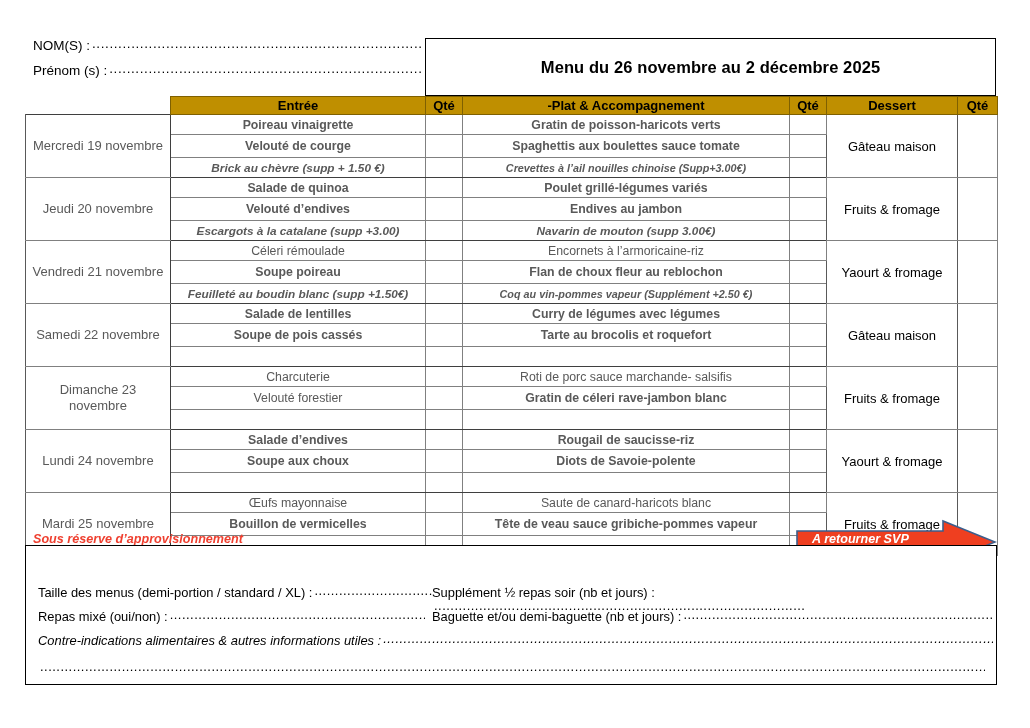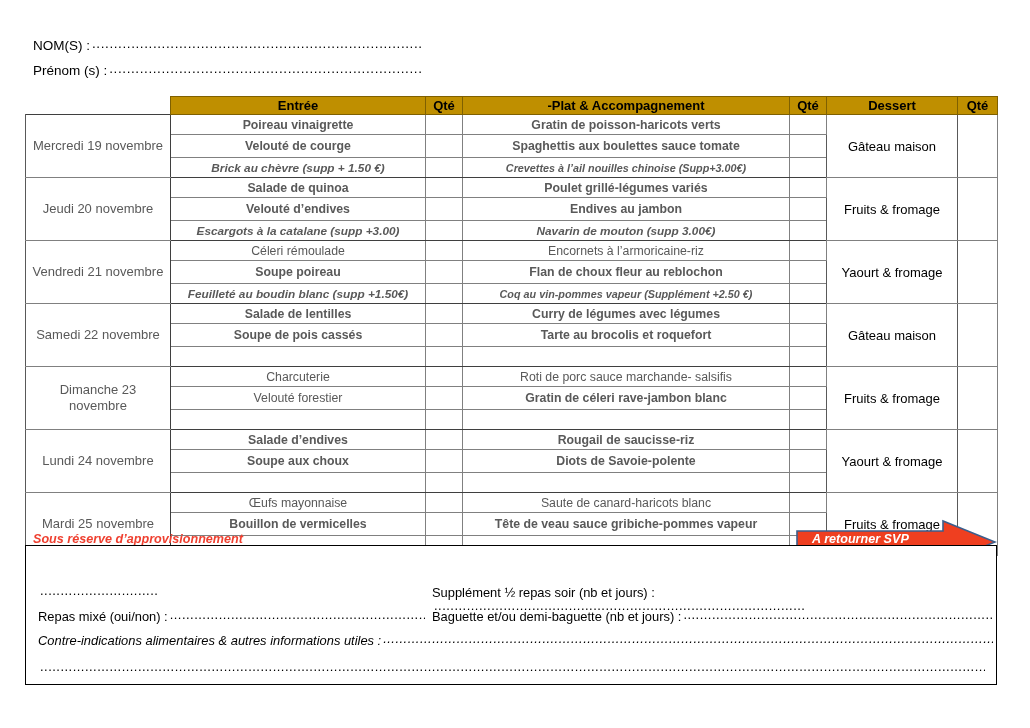--- a/index.html
+++ b/index.html
@@ -225,20 +225,23 @@
     <div class="name-row">
       <span class="lbl">NOM(S) :</span>
       <span class="dots">...........................................................................................................................</span>
     </div>
     <div class="name-row">
       <span class="lbl">Prénom (s) :</span>
       <span class="dots">...........................................................................................................................</span>
     </div>
   </div>
 
+  <div class="title-box">
+    <span class="title-text">Menu du 26 novembre au 2 décembre 2025</span>
+  </div>
 
   <table class="menu-table">
     <colgroup>
       <col class="c-day">
         <col class="c-ent">
         <col class="c-q1">
         <col class="c-plat">
         <col class="c-q2">
         <col class="c-des">
         <col class="c-q3">
@@ -410,20 +413,21 @@
   <div class="arrow-banner">
     <svg width="202" height="46" viewBox="0 0 202 46">
       <polygon points="2,12 148,12 148,2 200,23 148,44 148,34 2,34" fill="#EF3F20" stroke="#3B5E8C" stroke-width="1.6"></polygon>
     </svg>
     <span class="arrow-label">A retourner SVP</span>
   </div>
 
   <div class="options-box">
 
     <div class="opt-line l-taille">
+      <span>Taille des menus (demi-portion / standard / XL) :</span>
       <span class="dots">.............................</span>
     </div>
 
     <div class="opt-line l-repas">
       <span>Repas mixé (oui/non) :</span>
       <span class="dots">..............................................................................</span>
     </div>
 
     <div class="opt-line l-supp">
       <span>Supplément ½ repas soir (nb et jours)  :</span>

